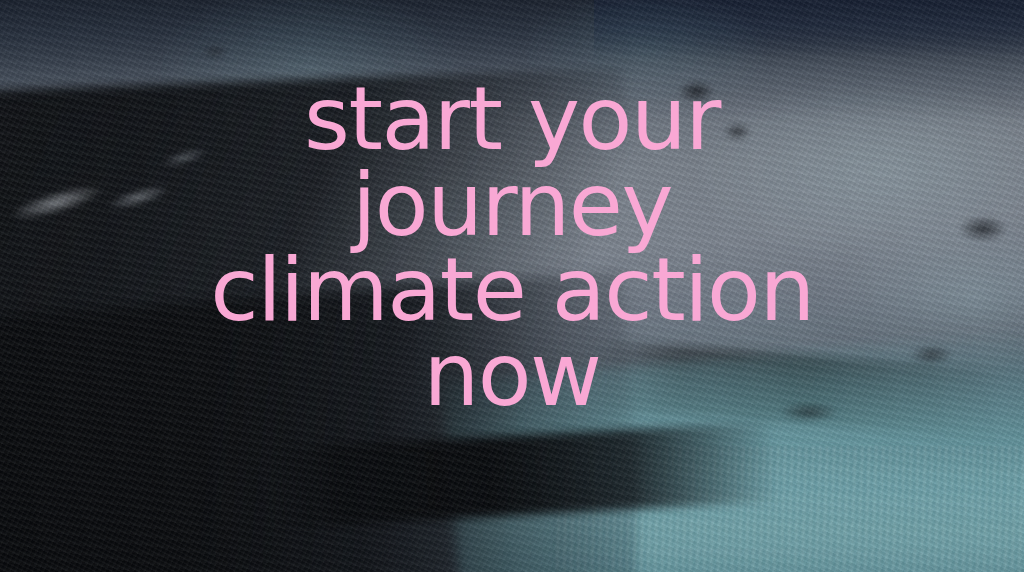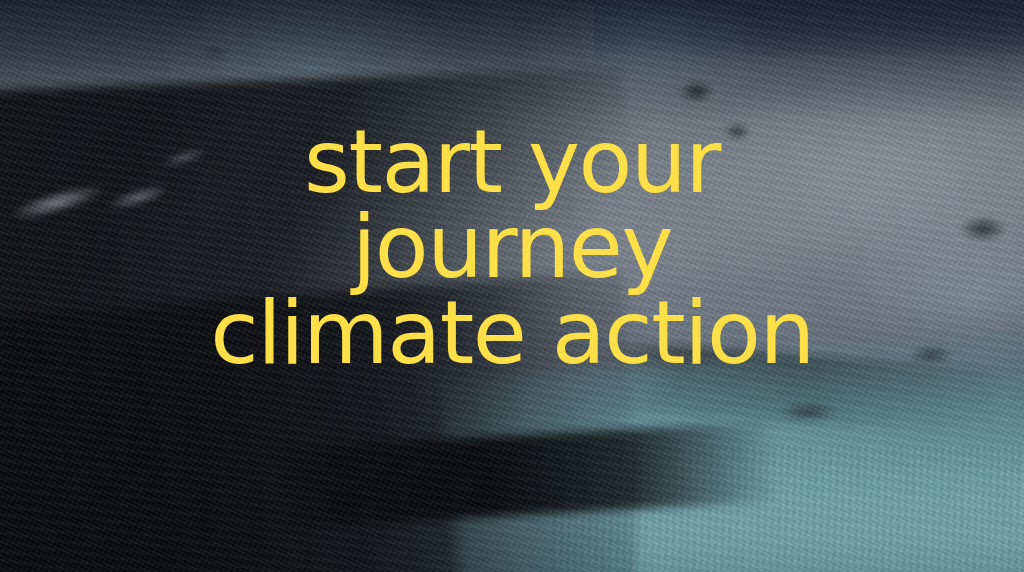--- a/index.html
+++ b/index.html
@@ -272,21 +272,21 @@
     display: flex;
     flex-direction: column;
     align-items: center;
     justify-content: center;
     padding-bottom: 78px;
     box-sizing: border-box;
   }
   .headline {
     margin: 0;
     text-align: center;
-    color: #fde047;
+    color: #f9a8d4;
     font-family: "DejaVu Sans", "Liberation Sans", sans-serif;
     font-weight: 500;
     font-size: 88px;
     line-height: 0.97;
     letter-spacing: -1.5px;
     text-rendering: optimizeLegibility;
   }
   .headline .line {
     display: block;
     white-space: nowrap;
@@ -317,16 +317,17 @@
     <div class="layer-rocks"></div>
     <div class="layer-grain"></div>
     <div class="layer-scrim"></div>
   </div>
 
   <div class="overlay">
     <h1 class="headline">
       <span class="line line-1">start your</span>
       <span class="line line-3">journey</span>
       <span class="line line-2">climate action</span>
+      <span class="line line-4">now</span>
     </h1>
   </div>
 
 </div>
 
 </body></html>

